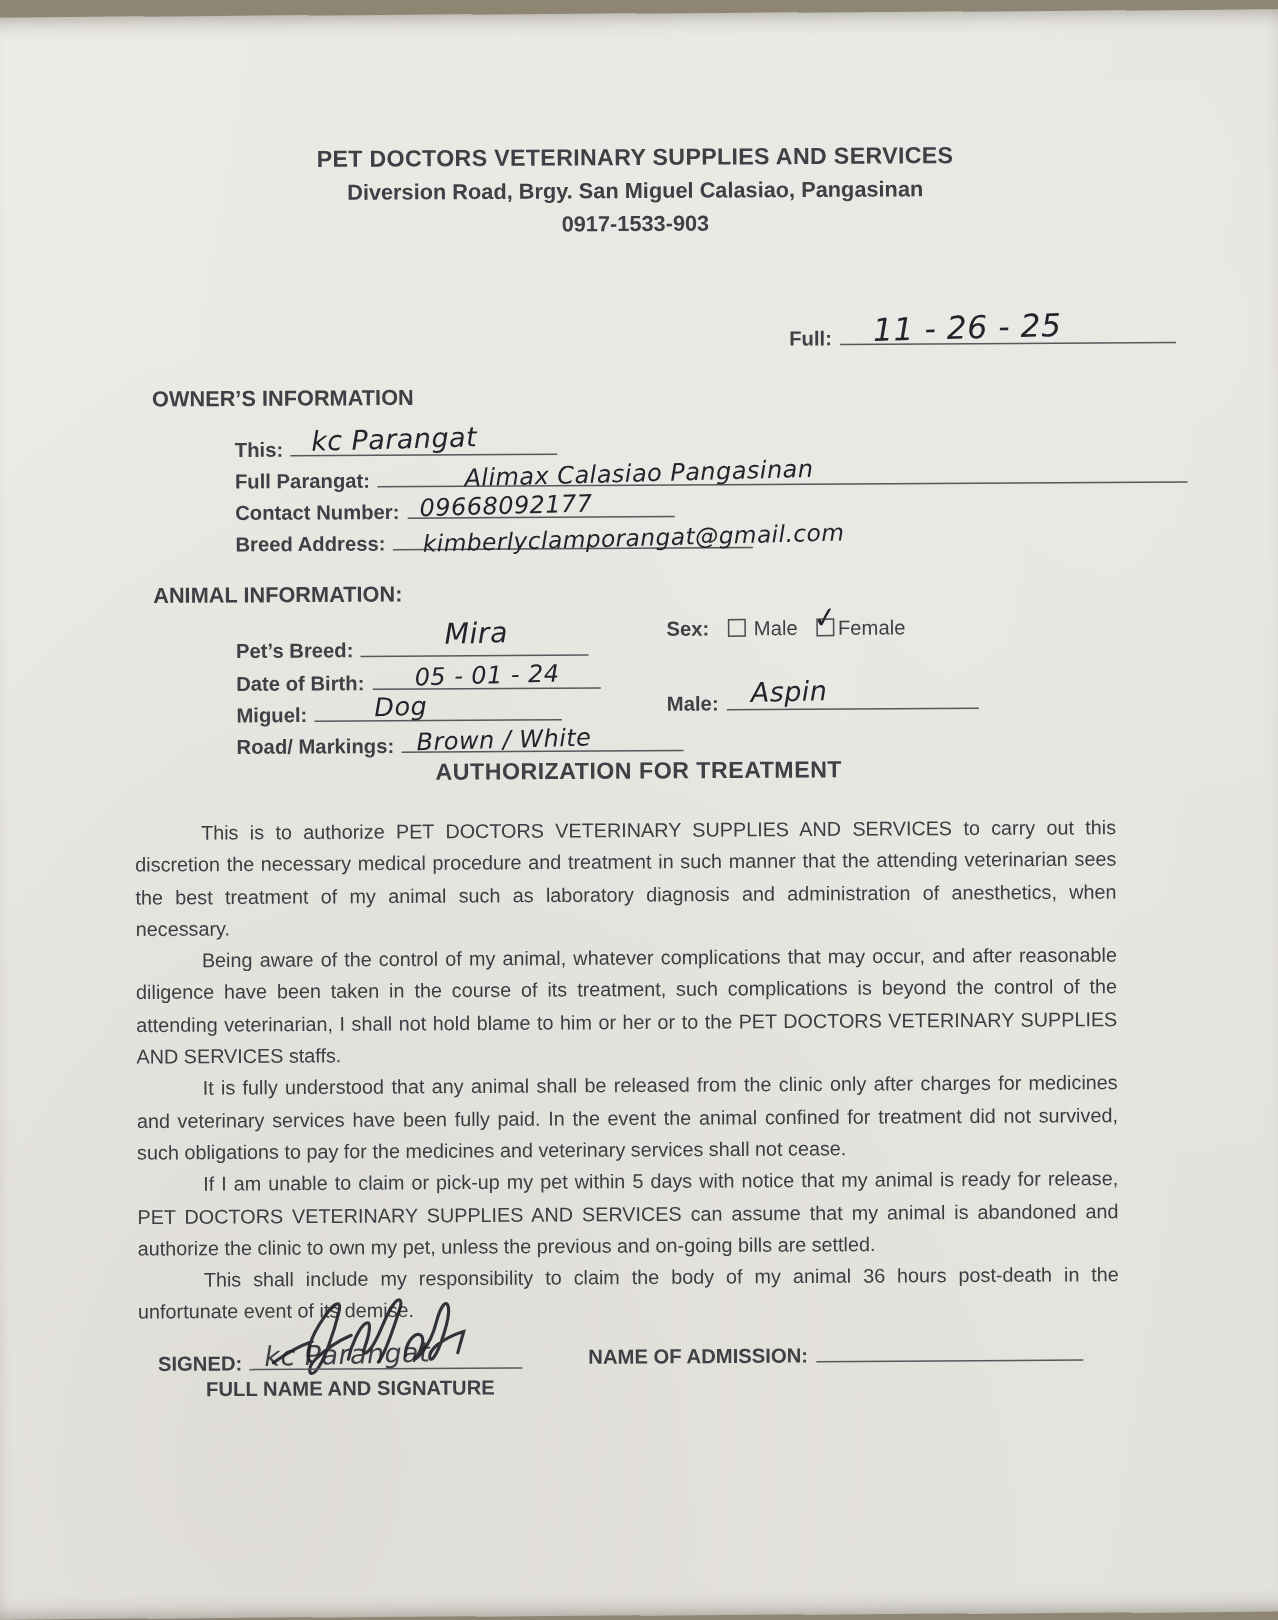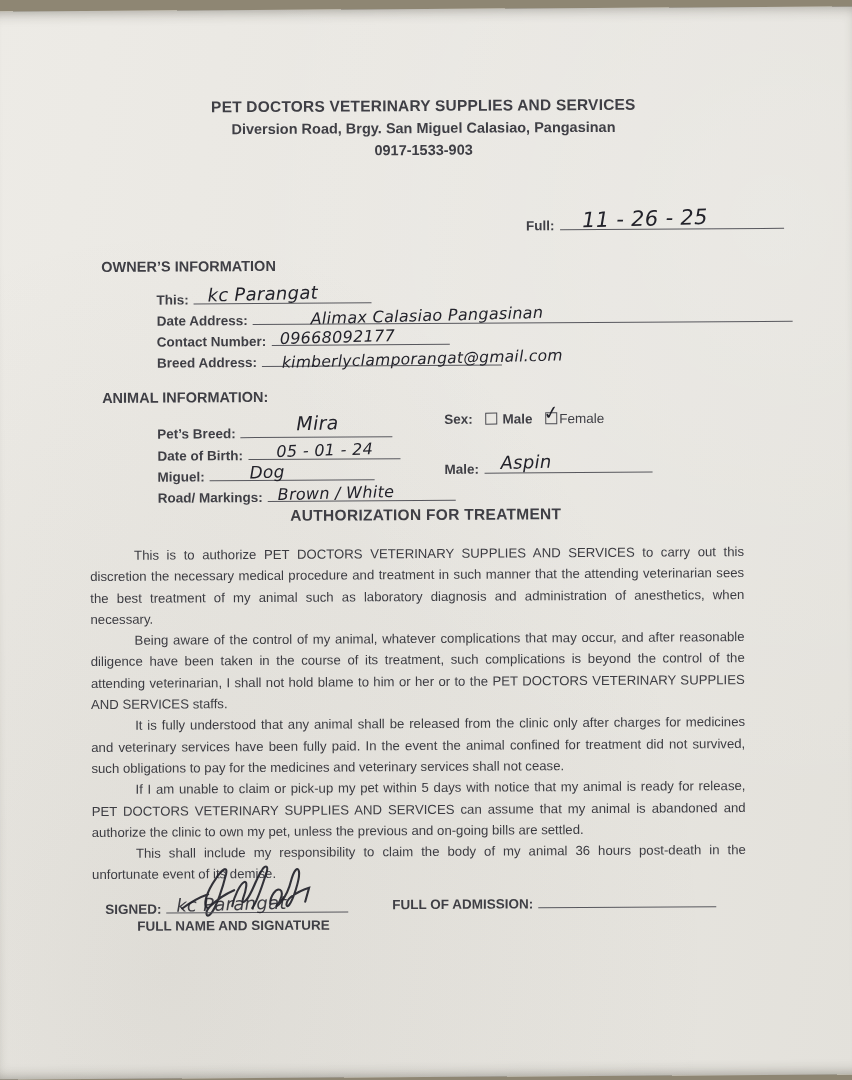--- a/index.html
+++ b/index.html
@@ -68,21 +68,21 @@
     <span>Full:</span><span class="uline" style="width:224px;"><span class="hw" style="left:22px;bottom:-2px;font-size:21px;">11 - 26 - 25</span></span>
   </div>
 
   <div class="row hdr2" style="left:113px;top:248px;font-size:14.5px;">OWNER’S INFORMATION</div>
 
   <div class="row" style="left:168px;top:277px;">
     <span>This:</span><span class="uline" style="width:178px;"><span class="hw" style="left:14px;bottom:-1px;font-size:18px;">kc Parangat</span></span>
   </div>
 
   <div class="row" style="left:168px;top:298px;">
-    <span>Date Address:</span><span class="uline" style="width:540px;"><span class="hw" style="left:58px;bottom:-2px;font-size:16px;">Alimax Calasiao Pangasinan</span></span>
+    <span>Full Parangat:</span><span class="uline" style="width:540px;"><span class="hw" style="left:58px;bottom:-2px;font-size:16px;">Alimax Calasiao Pangasinan</span></span>
   </div>
 
   <div class="row" style="left:168px;top:319px;">
     <span>Contact Number:</span><span class="uline" style="width:178px;"><span class="hw" style="left:8px;bottom:-2px;font-size:16px;">09668092177</span></span>
   </div>
 
   <div class="row" style="left:168px;top:340px;">
     <span>Breed Address:</span><span class="uline" style="width:240px;"><span class="hw" style="left:20px;bottom:-3px;font-size:15.5px;">kimberlyclamporangat@gmail.com</span></span>
   </div>
 
@@ -99,21 +99,21 @@
   <div class="row" style="left:168px;top:454px;">
     <span>Miguel:</span><span class="uline" style="width:165px;"><span class="hw" style="left:40px;bottom:-2px;font-size:17px;">Dog</span></span>
   </div>
 
   <div class="row" style="left:168px;top:475px;">
     <span>Road/ Markings:</span><span class="uline" style="width:188px;"><span class="hw" style="left:10px;bottom:-2px;font-size:16px;">Brown / White</span></span>
   </div>
 
   <div class="row" style="left:455px;top:403px;">
     <span>Sex:</span>
-    <span class="cb"></span><span style="font-weight:700;">Male</span>
+    <span class="cb"></span><span style="font-weight:400;">Male</span>
     <span class="cb"><span class="check" style="visibility: visible;">✓</span></span><span style="font-weight:400;margin-left:-3px;text-align:right;">Female</span>
   </div>
 
   <div class="row" style="left:455px;top:448px;">
     <span>Male:</span><span class="uline" style="width:168px;"><span class="hw" style="left:16px;bottom:0px;font-size:18px;">Aspin</span></span>
   </div>
 
   <div class="abs center print bold title" style="top:497px;">AUTHORIZATION FOR TREATMENT</div>
 
   <div class="body-text">
@@ -127,16 +127,16 @@
   <svg class="sig-svg" width="160" height="66" viewBox="0 0 160 66">
     <path d="M8,52 q14,-10 26,-14 M34,52 c-6,-2 -2,-16 8,-30 c6,-9 12,-13 10,-4 c-3,12 -10,34 -16,40 c-4,4 -6,-2 0,-8 q10,-10 24,-16 M58,50 c2,-10 8,-22 12,-24 c4,-2 2,8 -1,16 q-2,7 3,2 c6,-6 10,-22 16,-30 c4,-6 7,-4 4,4 c-4,12 -9,28 -14,34 M96,48 c0,-8 6,-16 10,-14 c4,2 0,12 -3,15 c-3,4 9,-4 14,-24 c3,-11 7,-15 8,-9 c1,7 -6,28 -10,33 c-3,4 -5,-2 2,-8 q8,-6 18,-9 l-4,14" fill="none" stroke="#23232b" stroke-width="2.1" stroke-linecap="round" opacity="0.92"></path>
   </svg>
 
   <div class="row" style="left:113px;top:886px;">
     <span>SIGNED:</span><span class="uline" style="width:182px;"><span class="hw" style="left:10px;bottom:-2px;font-size:18px;opacity:.85;">kc Parangat</span></span>
   </div>
   <div class="row caption" style="left:145px;top:908px;">FULL NAME AND SIGNATURE</div>
 
   <div class="row" style="left:400px;top:883px;">
-    <span>FULL OF ADMISSION:</span><span class="uline" style="width:178px;"></span>
+    <span>NAME OF ADMISSION:</span><span class="uline" style="width:178px;"></span>
   </div>
 
 </div>
 
 </body></html>

